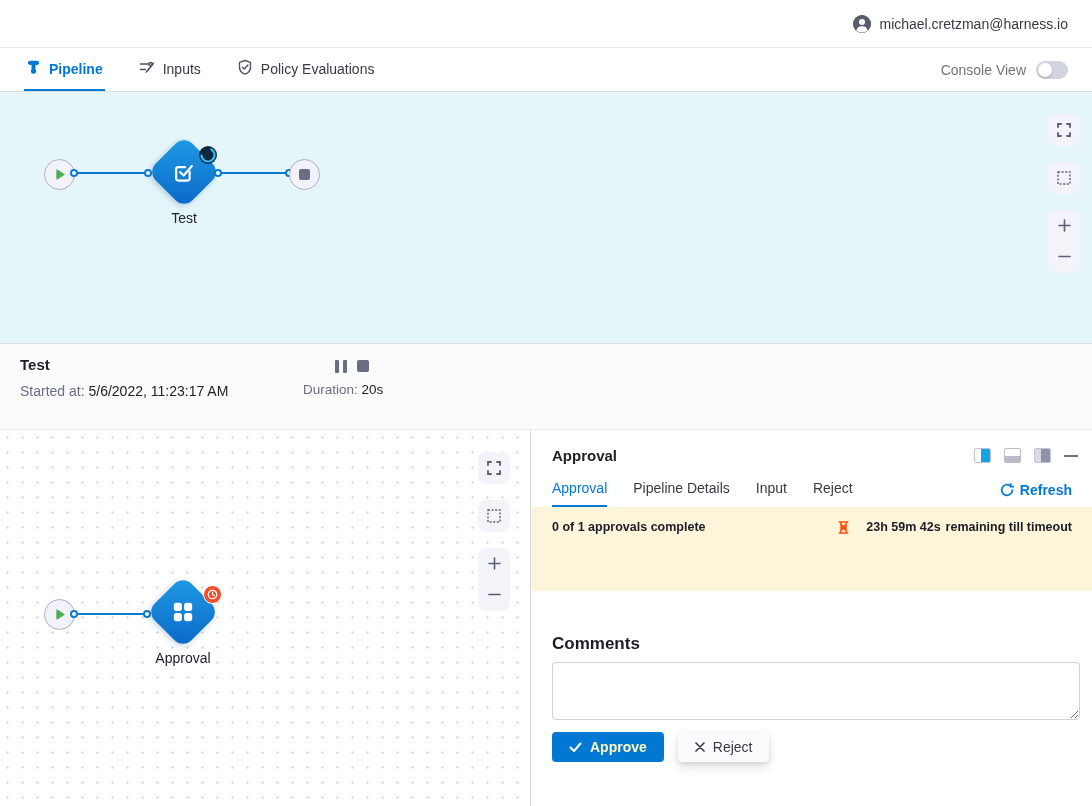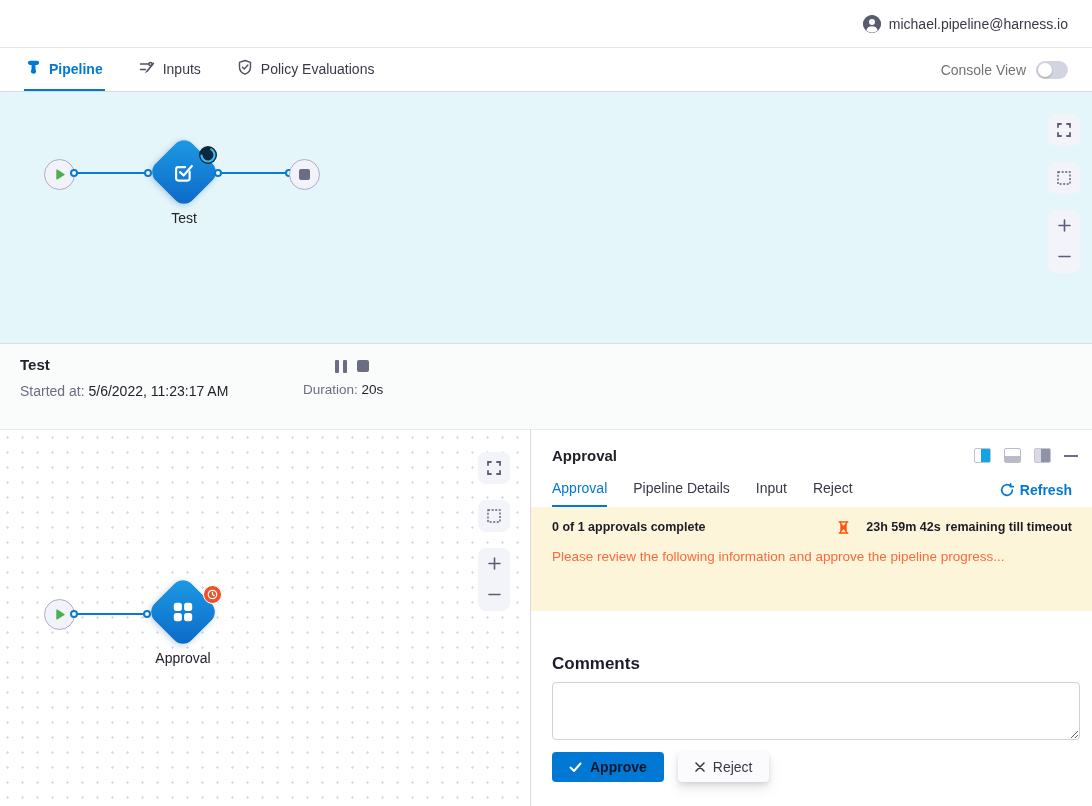--- a/index.html
+++ b/index.html
@@ -88,54 +88,54 @@
   .li2 { border:1px solid #b9bbcb; background:linear-gradient(to bottom, #fff 55%, #b9bbcb 55%); }
   .li3 { border:1px solid #c3c5d3; background:linear-gradient(to right, #d9dae5 38%, #9093a8 38%); }
   .mini-minus { width:14px; height:2px; background:#6b6d85; cursor:pointer; }
 
   .panel-tabs { display:flex; align-items:flex-end; gap:26px; padding:0 20px 0 21px; margin-top:16px; position:relative; }
   .ptab { font-size:14px; color:#383946; padding-bottom:9px; cursor:pointer; border-bottom:2px solid transparent; }
   .ptab.active { color:#0278d5; border-bottom:2px solid #0278d5; }
   .refresh { position:absolute; right:20px; bottom:9px; display:flex; align-items:center; gap:6px;
     color:#0278d5; font-size:14px; font-weight:bold; cursor:pointer; }
 
-  .banner { background:#fdf5d9; padding:13px 20px 17px 21px; height:104px; }
+  .banner { background:#fdf5d9; padding:13px 20px 17px 21px; height:84px; }
   .banner-row { display:flex; justify-content:space-between; align-items:center; }
   .banner-left { font-size:12.5px; font-weight:bold; color:#1c1c28; }
   .banner-right { display:flex; align-items:center; gap:5px; font-size:12.5px; color:#1c1c28; }
   .banner-right .t { font-weight:bold;margin-left:12px; }
   .banner-right .s { font-weight:600; }
   .banner-msg { margin-top:15px; font-size:13.5px; color:#fa6a3c; }
 
   .comments { margin:43px 12px 0 21px; }
   .comments-label { font-size:17px; font-weight:bold; color:#1c1c28; }
   .comments textarea { margin-top:8px; width:100%; height:58px; border:1px solid #cfd1dd; border-radius:4px;
     resize:both; font-family:"Liberation Sans",sans-serif; font-size:13px; padding:6px 8px; color:#22222a; outline:none; }
   .btn-row { display:flex; gap:14px; margin:8px 0 0 21px; }
   .btn { display:flex; align-items:center; gap:8px; font-size:14px; font-weight:bold;
     border:none; border-radius:4px; padding:0 17px; height:30px; cursor:pointer; }
-  .btn-approve { background:#0278d5; color:#0f172a;justify-content:space-between; }
+  .btn-approve { background:#0278d5; color:#fef9c3;justify-content:space-between; }
   .btn-reject { background:#fbfbfd; color:#383946; font-weight:normal;
     box-shadow:0 2px 4px rgba(40,41,61,.12), 0 6px 12px rgba(96,97,112,.16); }
 </style>
 </head>
 <body>
 
 <div class="app">
 
   <div class="topbar">
     <div class="user-chip">
       <span class="avatar">
         <svg width="18" height="18" viewBox="0 0 18 18">
           <circle cx="9" cy="9" r="9" fill="#575d6e"></circle>
           <circle cx="9" cy="7" r="3" fill="#fff"></circle>
           <path d="M3.2 15.6a6 6 0 0 1 11.6 0 9 9 0 0 1-11.6 0z" fill="#fff"></path>
         </svg>
       </span>
-      <span class="user-email">michael.pipeline@harness.io</span>
+      <span class="user-email">michael.cretzman@harness.io</span>
     </div>
   </div>
 
   <div class="tabbar">
     <div class="tab active">
       <span>
         <svg width="15" height="16" viewBox="0 0 16 16" fill="#0278d5">
           <rect x="2" y="1.2" width="12" height="4.6" rx="2.3"></rect>
           <rect x="5.9" y="5.5" width="4.2" height="5"></rect>
           <circle cx="8" cy="12.4" r="2.7"></circle>
@@ -330,21 +330,20 @@
           <span class="banner-left">0 of 1 approvals complete</span>
           <span class="banner-right">
             <svg width="11" height="13" viewBox="0 0 11 13" fill="none" stroke="#ff5310" stroke-width="1.4" stroke-linecap="round">
               <path d="M1.2 1h8.6M1.2 12h8.6"></path>
               <path d="M2.3 1c0 3.2 3.2 3.3 3.2 5.5S2.3 8.9 2.3 12M8.7 1c0 3.2-3.2 3.3-3.2 5.5S8.7 8.9 8.7 12" fill="#ff5310"></path>
             </svg>
             <span class="t">23h 59m 42s</span>
             <span class="s">remaining till timeout</span>
           </span>
         </div>
-        <div class="banner-msg">Please review the following information and approve the pipeline progress...</div>
       </div>
 
       <div class="comments">
         <div class="comments-label">Comments</div>
         <textarea value="" style=""></textarea>
       </div>
 
       <div class="btn-row">
         <button class="btn btn-approve">
           <svg width="13" height="11" viewBox="0 0 13 11" fill="none" stroke="#fff" stroke-width="2" stroke-linecap="round" stroke-linejoin="round">

